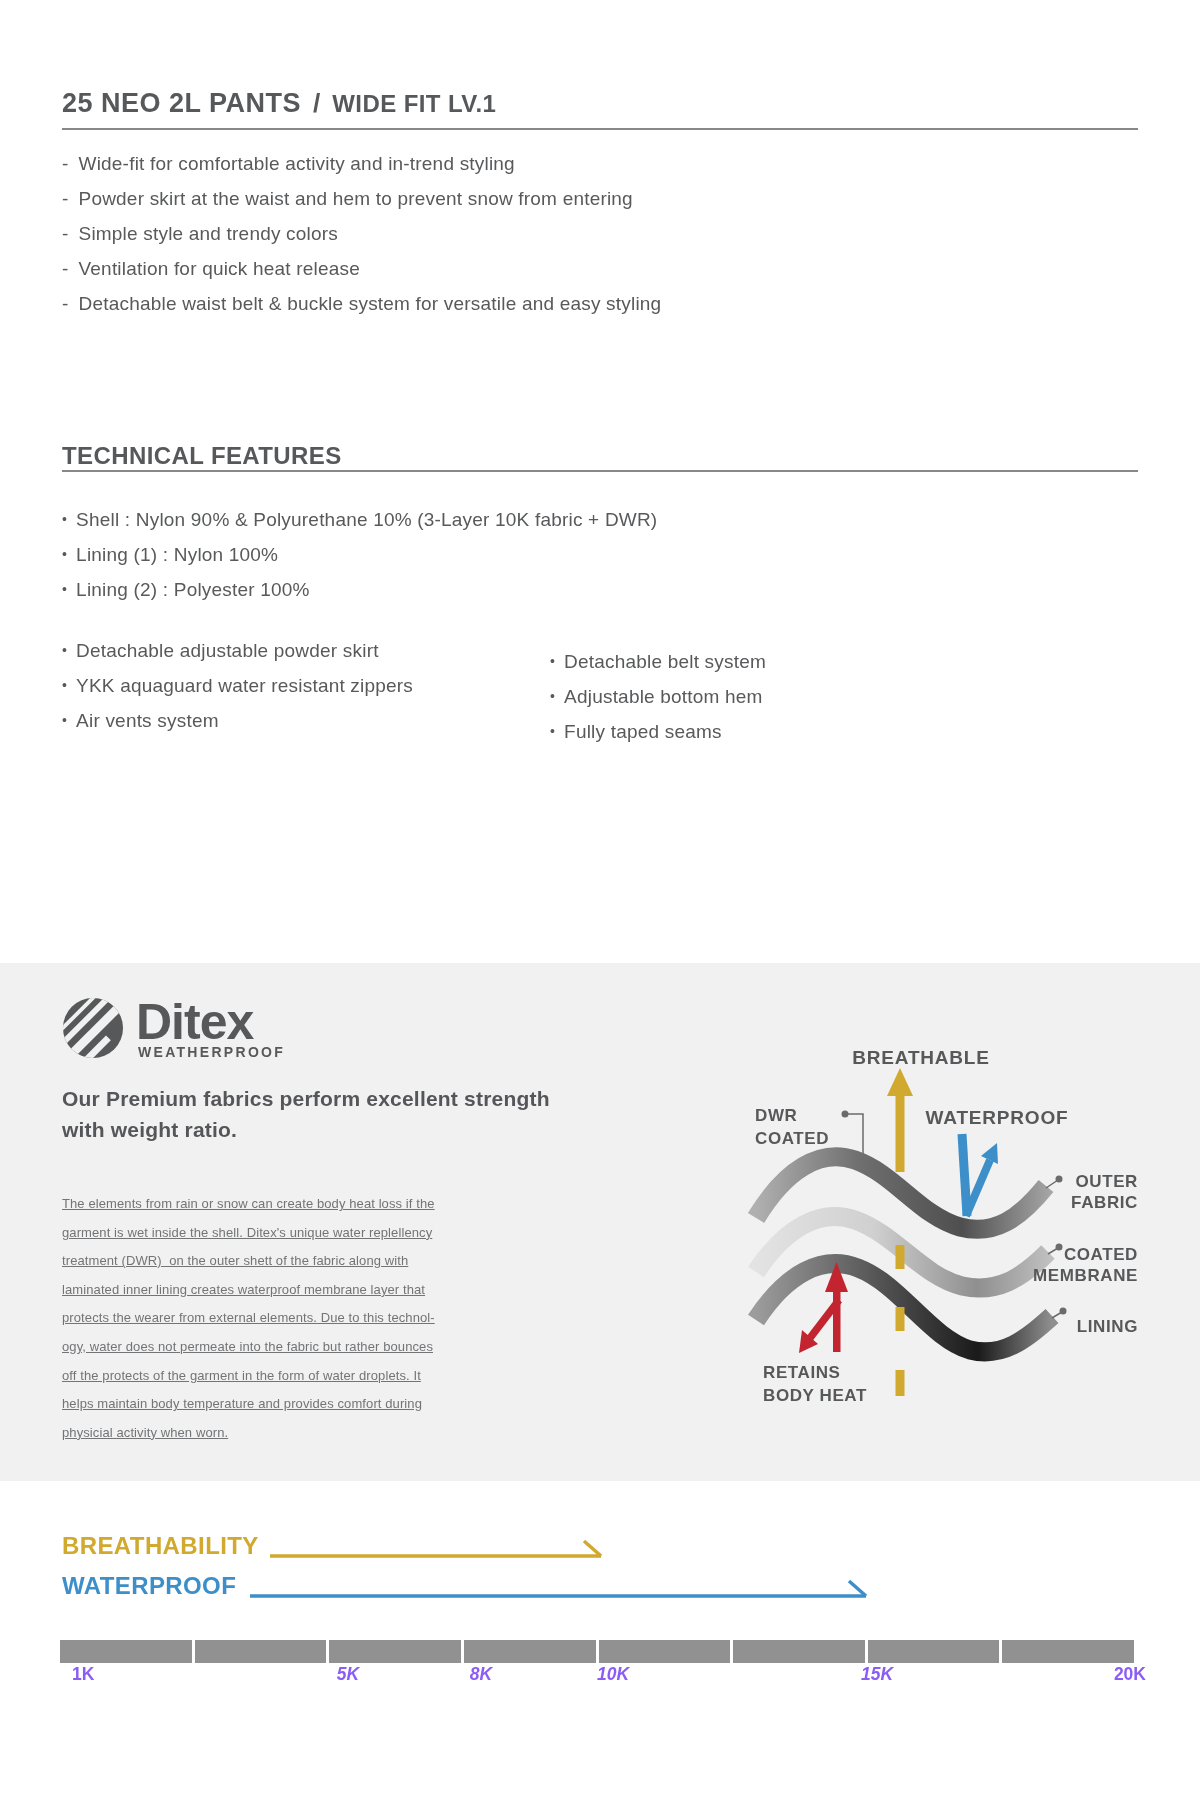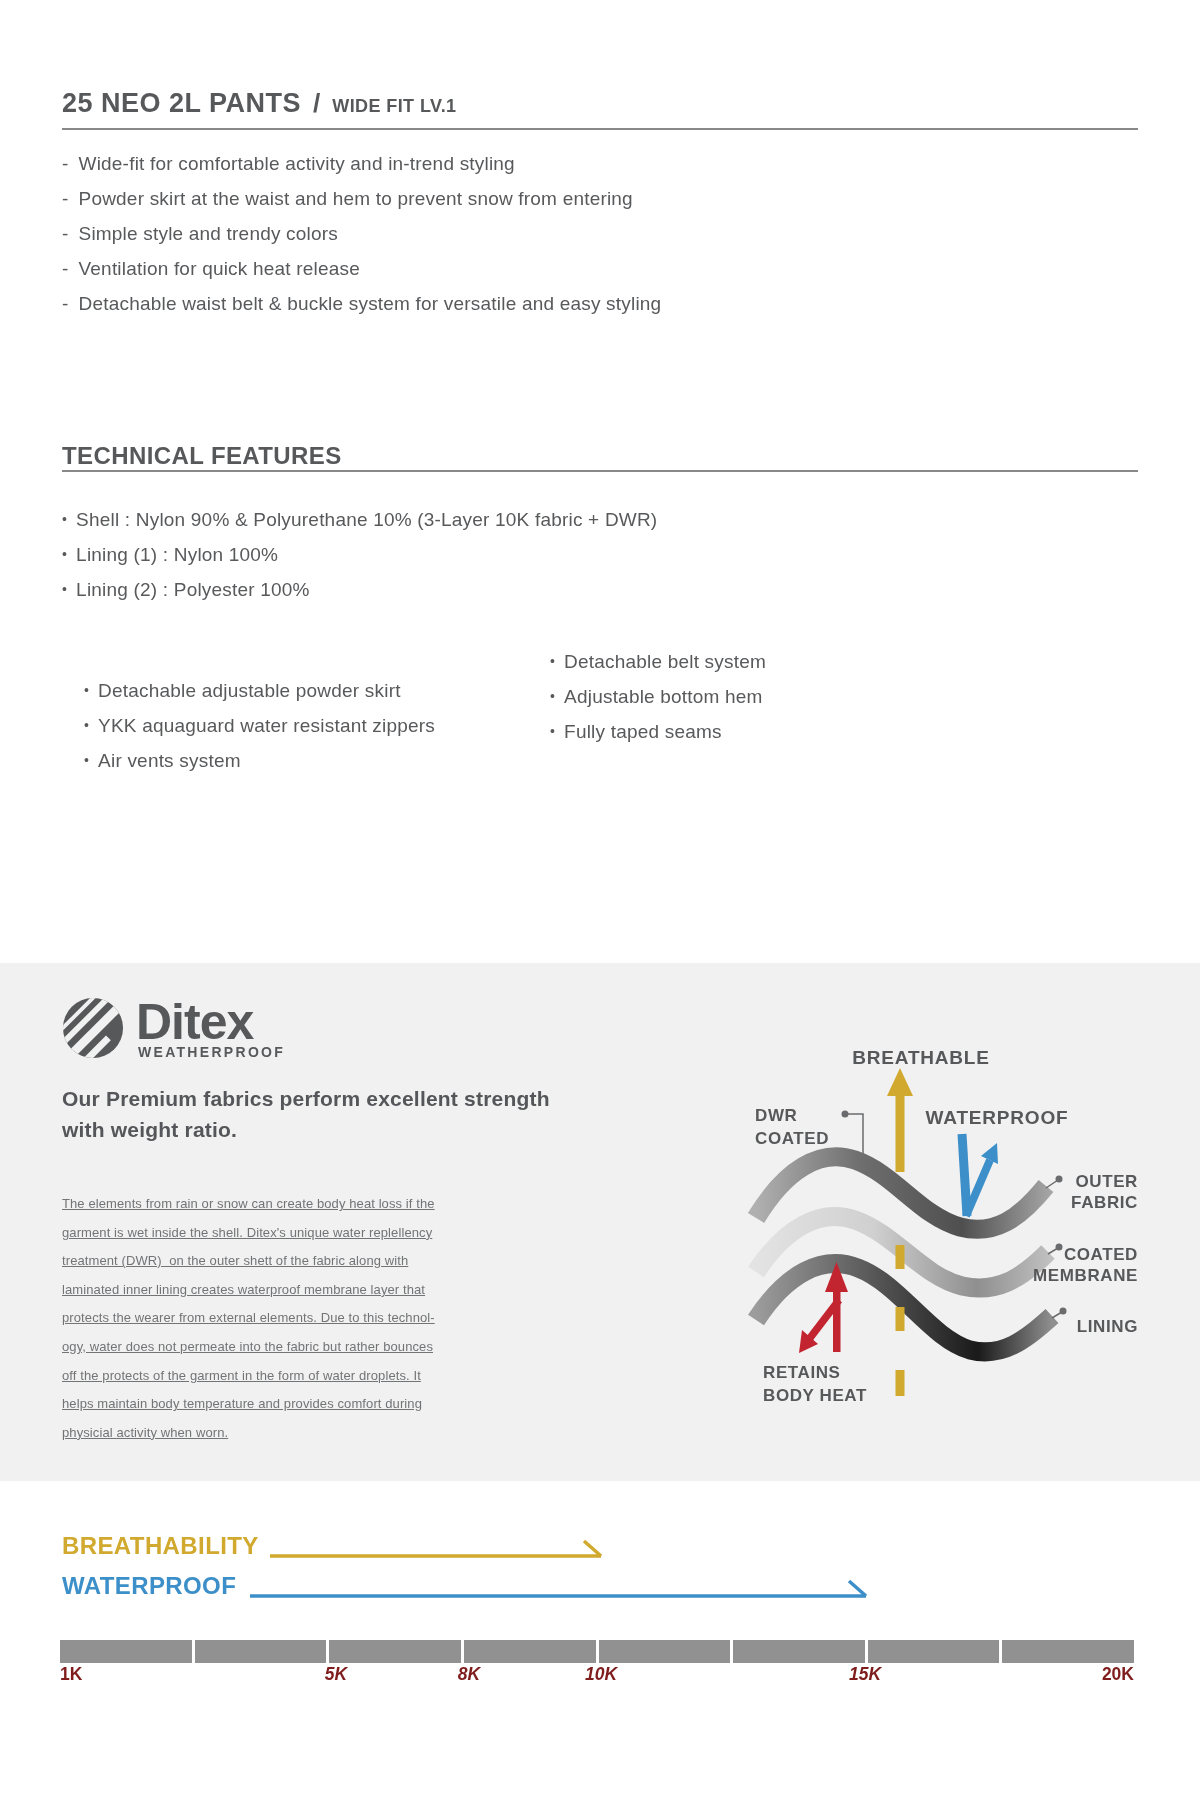--- a/index.html
+++ b/index.html
@@ -5,32 +5,32 @@
   html,body{margin:0;padding:0;background:#ffffff;}
   .page{position:relative;width:1200px;height:1800px;background:#ffffff;overflow:hidden;
         font-family:"Liberation Sans","DejaVu Sans",sans-serif;color:#58595b;}
   .abs{position:absolute;}
   .nowrap{white-space:nowrap;}
 
   
   .title-row{left:62px;top:88px;display:flex;align-items:baseline;gap:12px;}
   .title-main{font-size:27px;font-weight:bold;letter-spacing:.5px;color:#57585a;}
   .title-sep{font-size:26px;font-weight:bold;color:#57585a;}
-  .title-sub{font-size:18px;font-weight:bold;letter-spacing:.4px;color:#57585a;}
+  .title-sub{font-size:24px;font-weight:bold;letter-spacing:.4px;color:#57585a;}
   .rule{height:0;border-top:2px solid #87888a;}
 
   
   .dash-list{left:62px;top:146px;}
   .dash-list .li,.dot-list .li{line-height:35px;font-size:19px;letter-spacing:.2px;color:#58595b;white-space:nowrap;}
   .marker{display:inline-block;margin-right:10px;}
   .dot-list .marker{font-size:14px;vertical-align:2px;margin-right:9px;}
 
   .tech-heading{left:62px;top:442px;font-size:24px;font-weight:bold;letter-spacing:.4px;color:#57585a;}
   .materials{left:62px;top:502px;}
-  .col-left{left:62px;top:673px;margin-left:22px;}
+  .col-left{left:62px;top:633px;}
   .col-right{left:550px;top:644px;}
 
   
   .panel{left:0;top:963px;width:1200px;height:518px;background:#f1f1f1;}
   .brand-name{left:136px;top:993px;font-size:50px;font-weight:bold;letter-spacing:-1px;color:#57585a;}
   .brand-sub{left:138px;top:1044px;font-size:14px;font-weight:bold;letter-spacing:2.3px;color:#57585a;}
   .headline{left:62px;top:1083px;font-size:21px;font-weight:bold;line-height:31px;color:#555659;letter-spacing:.2px;}
   .bodycopy{left:62px;top:1190px;font-size:13px;line-height:28.6px;color:#737476;letter-spacing:.1px;text-decoration:underline;}
   .bodycopy div{white-space:pre;}
 
@@ -38,21 +38,21 @@
   .diagram{left:650px;top:1020px;}
   .dg-label{font-family:"Liberation Sans",sans-serif;font-size:17px;font-weight:bold;fill:#57585a;letter-spacing:.6px;}
   .dg-label-big{font-family:"Liberation Sans",sans-serif;font-size:19px;font-weight:bold;fill:#57585a;letter-spacing:.8px;}
 
   
   .perf-breath{left:62px;top:1532px;font-size:24px;font-weight:bold;letter-spacing:.4px;}
   .perf-water{left:62px;top:1572px;font-size:24px;font-weight:bold;letter-spacing:.4px;}
   .perf-lines{left:60px;top:1528px;}
   .scalebar{left:60px;top:1640px;width:1074px;height:23px;display:flex;gap:3px;}
   .scalebar .seg{flex:1;background:#919191;}
-  .scale-labels{left:60px;top:1664px;width:1074px;height:26px;font-size:17.5px;font-weight:bold;color:#7f1d1d;}
+  .scale-labels{left:72px;top:1664px;width:1074px;height:26px;font-size:17.5px;font-weight:bold;color:#8b5cf6;}
   .scale-labels span{position:absolute;top:0;}
   .sl-center{transform:translateX(-50%);font-style:italic;}
   .sl-right{right:0;}
 </style>
 </head>
 <body>
 
 <div class="page">
 
   <div class="abs title-row">

